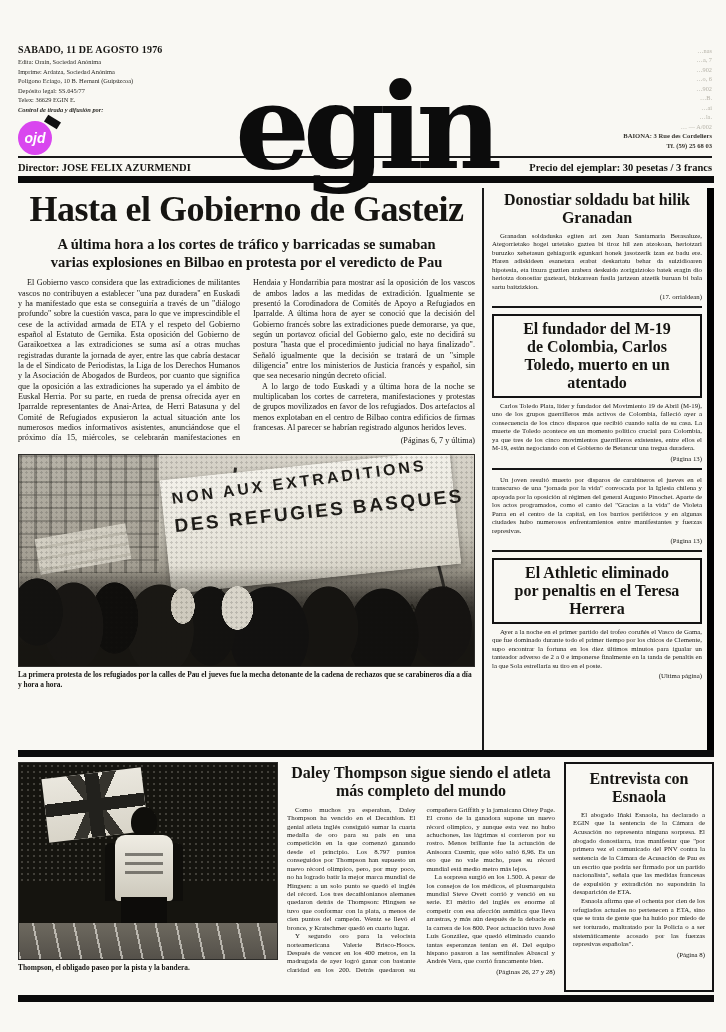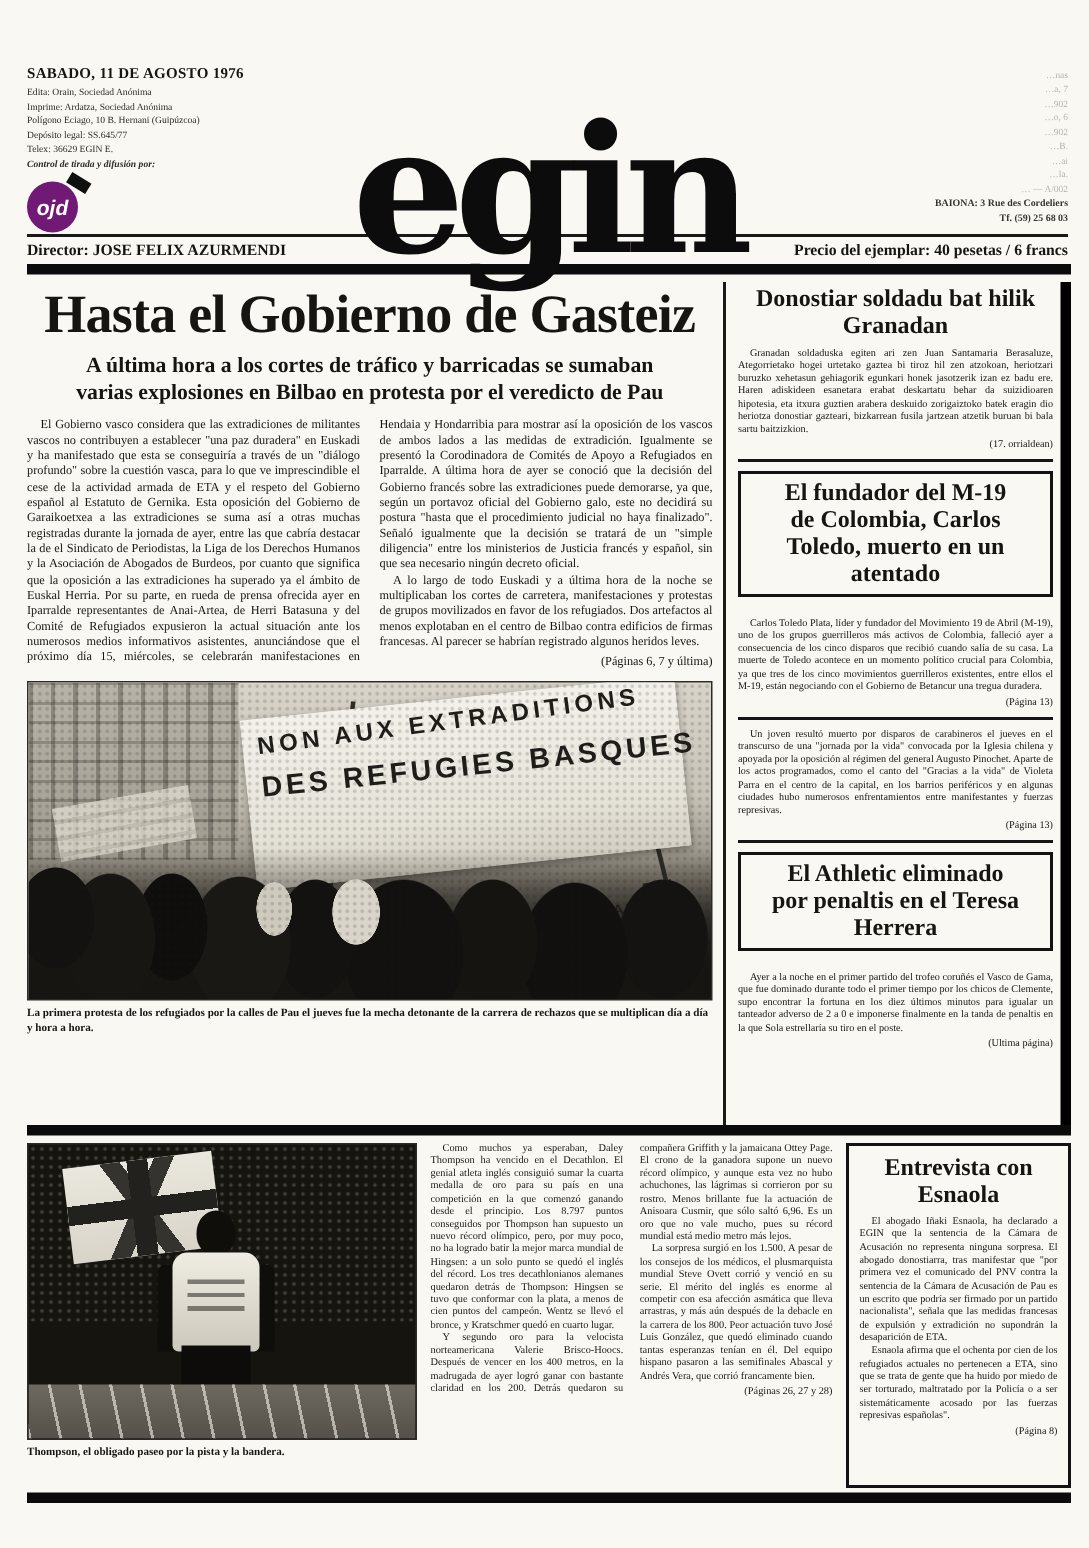--- a/index.html
+++ b/index.html
@@ -8,21 +8,21 @@
     width:726px; height:1032px; position:relative; overflow:hidden;
     background:#f9f8f3; color:#161512;
     font-family:"Liberation Serif", serif;
   }
   
   .masthead { position:relative; height:116px; margin:40px 14px 0 18px; }
   .mast-left { position:absolute; left:0; top:4px; width:218px; }
   .mast-date { font-weight:bold; font-size:10px; letter-spacing:.2px; }
   .imprint { font-size:6.4px; line-height:1.5; margin-top:2px; color:#2b2a26; }
   .imprint div:last-child { font-style:italic; font-weight:bold; }
-  .ojd { width:34px; height:34px; border-radius:50%; background:#701a75; color:#fff;
+  .ojd { width:34px; height:34px; border-radius:50%; background:#d946ef; color:#fff;
          display:flex; align-items:center; justify-content:center;
          font-family:"Liberation Sans",sans-serif; font-style:italic; font-weight:bold;
          font-size:14px; margin-top:6px; position:relative; }
   .ojd::after { content:""; position:absolute; right:-8px; top:-3px; width:15px; height:8px;
                 background:#101010; transform:rotate(32deg); }
   .mast-logo { position:absolute; left:50%; transform:translateX(-50%); bottom:-30px;
                font-family:"DejaVu Serif",serif; font-weight:bold; font-size:118px;
                line-height:1; letter-spacing:-7px; color:#0c0c0c; z-index:2; }
   .mast-right { position:absolute; right:0; top:6px; width:210px; text-align:right; }
   .faded-line { font-size:6.3px; line-height:1.5; color:#b7b4aa; }
@@ -80,21 +80,21 @@
   .ph-banner .l2 { font-size:19px; font-weight:bold; letter-spacing:2.5px; white-space:nowrap; margin-top:11px; }
   .ph-sig { position:absolute; right:5%; bottom:24%; transform:rotate(-9deg); text-align:right;
     font-family:"Liberation Sans",sans-serif; font-weight:bold; color:#28261f; }
   .ph-sig .place { display:block; font-size:9px; letter-spacing:1px; }
   .ph-sig .com { display:block; font-size:10px; letter-spacing:1.5px; margin-top:2px; }
   .ph-sign2 { position:absolute; left:4%; top:36%; width:92px; height:36px; transform:rotate(-10deg);
     background:repeating-linear-gradient(180deg,#ddd9cd 0 8px, #c8c4b7 8px 11px); opacity:.8; }
   .photo-caption { font-weight:bold; font-size:7.4px; line-height:1.35; margin-top:3px; }
   
   .sb-head { text-align:center; font-weight:bold; font-size:16px; line-height:1.12; margin:3px 2px 5px; }
-  .sb-headbox { border:2.5px solid #131313; padding:4px 20px; margin:0 0 14px; }
+  .sb-headbox { border:2.5px solid #131313; padding:4px 20px; margin:0 0 4px; }
   .sb-headbox .sb-head { margin:0; }
   .sb-body { font-size:6.8px; line-height:1.25; text-align:justify; }
   .sb-body p { margin:0; text-indent:8px; }
   .sb-ref { text-align:right; font-size:6.8px; margin-top:2px; }
   .sb-sep { border-top:2px solid #161616; margin:6px 0; }
   
   .bottom-wrap { margin:0 12px 0 18px; }
   .bb { height:7px; background:#0b0b0b; }
   .bottom { display:flex; gap:9px; height:238px; overflow:hidden; padding:5px 0 3px; }
   .bt-photo-col { width:260px; flex:none; }
@@ -164,21 +164,21 @@
       <div class="faded-line">…ai</div>
       <div class="faded-line">…la.</div>
       <div class="faded-line">… — A/002</div>
       <div class="contact-line">BAIONA: 3 Rue des Cordeliers</div>
       <div class="contact-line">Tf. (59) 25 68 03</div>
     </div>
   </div>
   <div class="thin-rule"></div>
   <div class="director-row">
     <span>Director: JOSE FELIX AZURMENDI</span>
-    <span>Precio del ejemplar: 40 pesetas / 6 francs</span>
+    <span>Precio del ejemplar: 30 pesetas / 3 francs</span>
   </div>
   <div class="thick-bar"></div>
 
   <div class="main-area">
 
     <div class="lead-col">
       <div class="lead-headline">
         <span>Hasta el Gobierno de Gasteiz</span>
       </div>
       <div class="lead-subhead">A última hora a los cortes de tráfico y barricadas se sumaban varias explosiones en Bilbao en protesta por el veredicto de Pau</div>
@@ -196,21 +196,21 @@
           <div class="l1">NON AUX EXTRADITIONS</div>
           <div class="l2">DES REFUGIES BASQUES</div>
         </div>
         <div class="ph-sig">
           <span class="place">PAU</span>
           <span class="com">COMITE BASQUE</span>
         </div>
         <div class="ph-crowd"></div>
         <div class="ph-dots"></div>
       </div>
-      <div class="photo-caption">La primera protesta de los refugiados por la calles de Pau el jueves fue la mecha detonante de la carrera de rechazos que se multiplican día a día y hora a hora.</div>
+      <div class="photo-caption">La primera protesta de los refugiados por la calles de Pau el jueves fue la mecha detonante de la cadena de rechazos que se carabineros día a día y hora a hora.</div>
     </div>
 
     <div class="side-col">
 
       <div>
         <div class="sb-head">Donostiar soldadu bat hilik Granadan</div>
         <div class="sb-body">
           <p>Granadan soldaduska egiten ari zen Juan Santamaria Berasaluze, Ategorrietako hogei urtetako gaztea bi tiroz hil zen atzokoan, heriotzari buruzko xehetasun gehiagorik egunkari honek jasotzerik izan ez badu ere. Haren adiskideen esanetara erabat deskartatu behar da suizidioaren hipotesia, eta itxura guztien arabera deskuido zorigaiztoko batek eragin dio heriotza donostiar gazteari, bizkarrean fusila jartzean atzetik buruan bi bala sartu baitzizkion.</p>
         </div>
         <div class="sb-ref">(17. orrialdean)</div>
@@ -262,20 +262,21 @@
           <div class="th-flag"></div>
           <div class="th-head"></div>
           <div class="th-vest"></div>
           <div class="th-shorts"></div>
           <div class="th-track"></div>
         </div>
         <div class="photo-caption">Thompson, el obligado paseo por la pista y la bandera.</div>
       </div>
 
       <div class="bt-article">
+        <div class="bt-head">Daley Thompson sigue siendo el atleta más completo del mundo</div>
         <div class="bt-body">
           <p>Como muchos ya esperaban, Daley Thompson ha vencido en el Decathlon. El genial atleta inglés consiguió sumar la cuarta medalla de oro para su país en una competición en la que comenzó ganando desde el principio. Los 8.797 puntos conseguidos por Thompson han supuesto un nuevo récord olímpico, pero, por muy poco, no ha logrado batir la mejor marca mundial de Hingsen: a un solo punto se quedó el inglés del récord. Los tres decathlonianos alemanes quedaron detrás de Thompson: Hingsen se tuvo que conformar con la plata, a menos de cien puntos del campeón. Wentz se llevó el bronce, y Kratschmer quedó en cuarto lugar.</p>
           <p>Y segundo oro para la velocista norteamericana Valerie Brisco-Hoocs. Después de vencer en los 400 metros, en la madrugada de ayer logró ganar con bastante claridad en los 200. Detrás quedaron su compañera Griffith y la jamaicana Ottey Page. El crono de la ganadora supone un nuevo récord olímpico, y aunque esta vez no hubo achuchones, las lágrimas si corrieron por su rostro. Menos brillante fue la actuación de Anisoara Cusmir, que sólo saltó 6,96. Es un oro que no vale mucho, pues su récord mundial está medio metro más lejos.</p>
           <p>La sorpresa surgió en los 1.500. A pesar de los consejos de los médicos, el plusmarquista mundial Steve Ovett corrió y venció en su serie. El mérito del inglés es enorme al competir con esa afección asmática que lleva arrastras, y más aún después de la debacle en la carrera de los 800. Peor actuación tuvo José Luis González, que quedó eliminado cuando tantas esperanzas tenían en él. Del equipo hispano pasaron a las semifinales Abascal y Andrés Vera, que corrió francamente bien.</p>
           <div class="bt-ref">(Páginas 26, 27 y 28)</div>
         </div>
       </div>
 
       <div class="esnaola">
         <div class="es-title">Entrevista con Esnaola</div>

